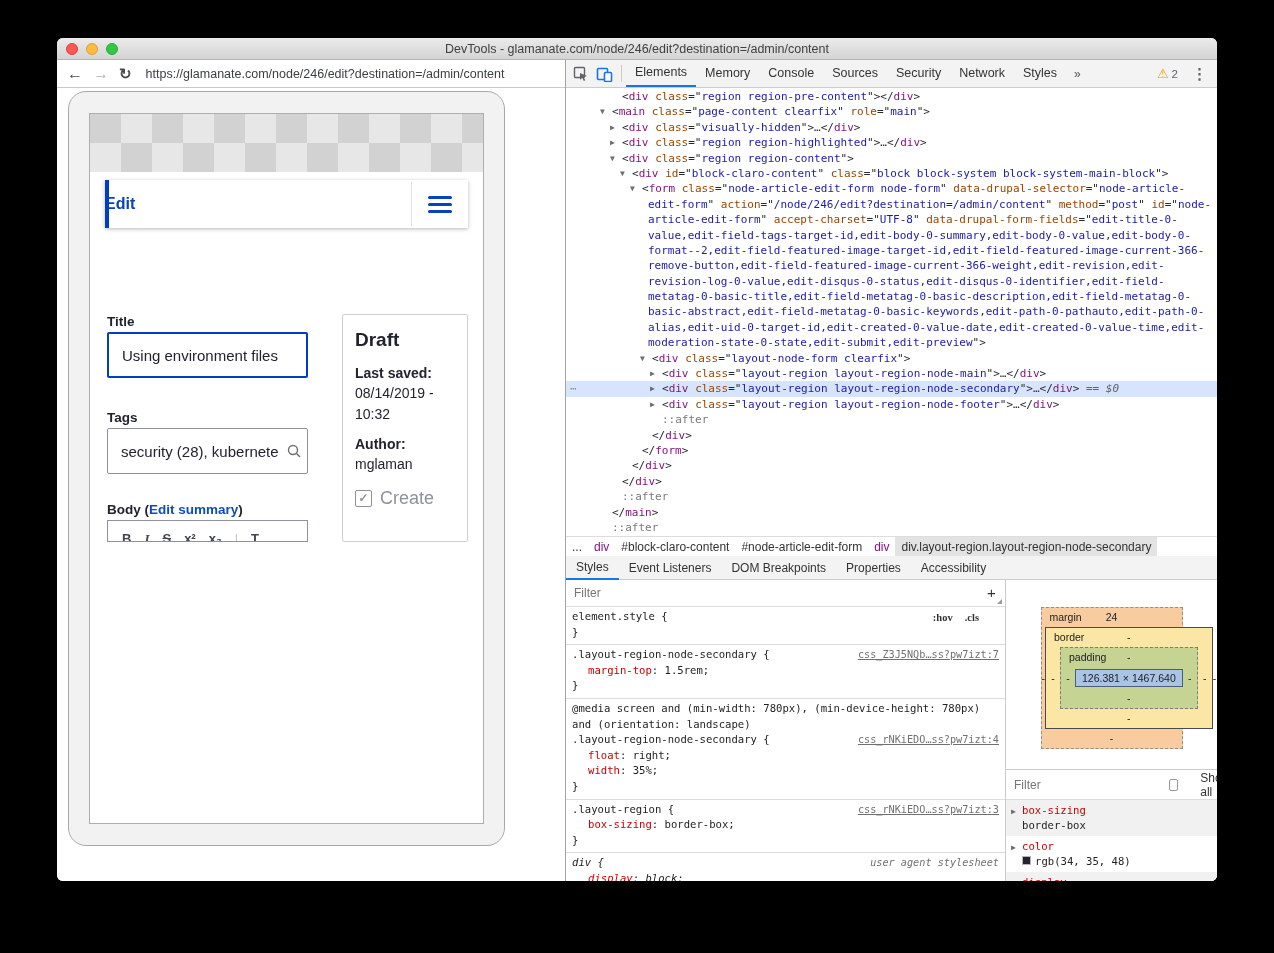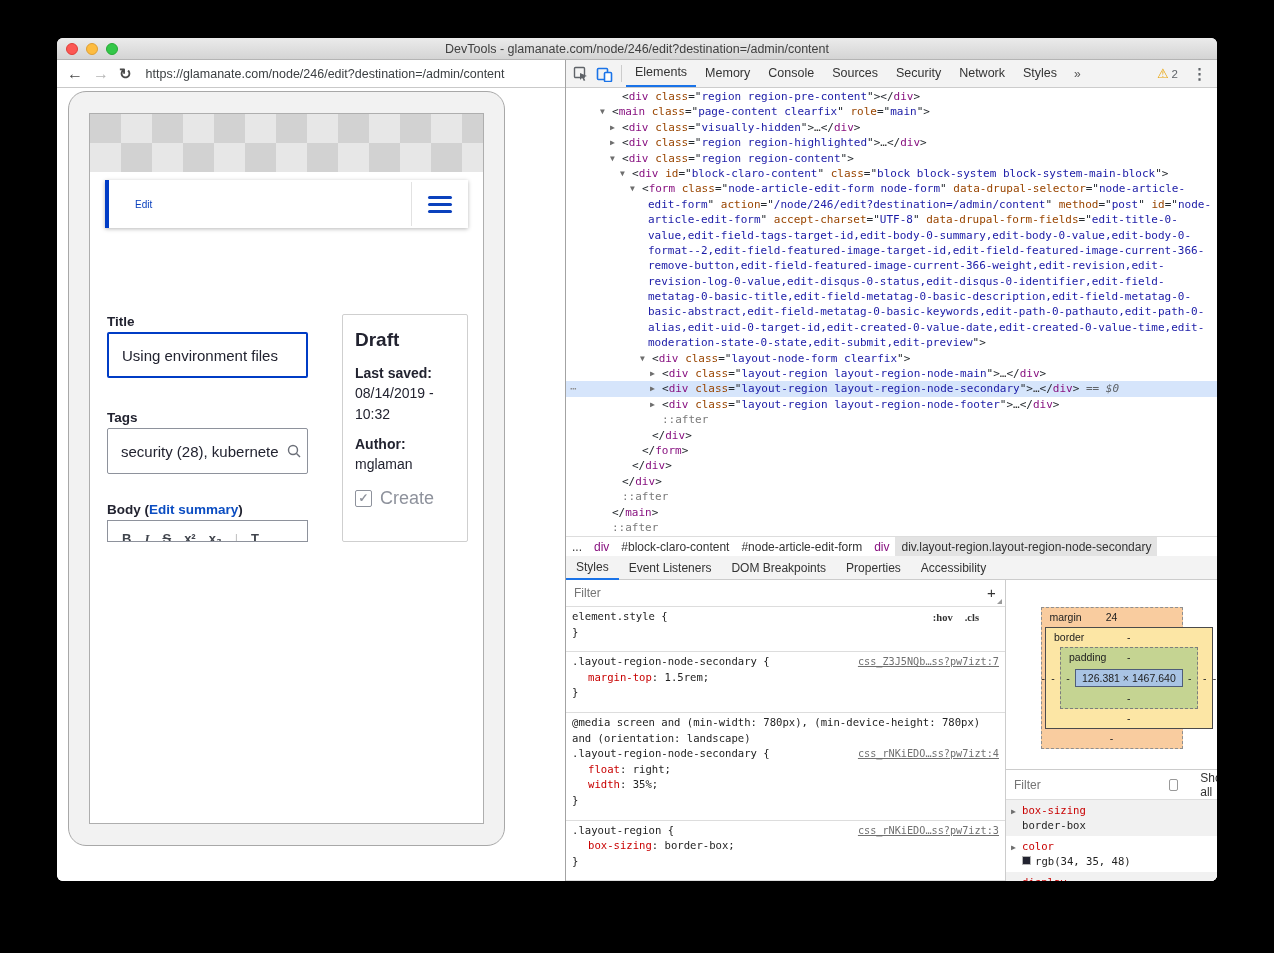--- a/index.html
+++ b/index.html
@@ -33,21 +33,21 @@
   .bezel { position:absolute; left:11px; top:3px; width:437px; height:755px;
     background:#f2f2f2; border:1px solid #a8a8a8; border-radius:18px; }
   .screen { position:absolute; left:20px; top:21px; width:395px; height:711px;
     background:#fff; border:1px solid #aeaeae; overflow:hidden; }
   .checker { position:absolute; left:0; top:0; right:0; height:58px;
     background:repeating-conic-gradient(#e7e7e7 0% 25%, #d2d2d2 0% 50%);
     background-size:62px 58px; }
   .edit-card { position:absolute; left:15px; top:66px; width:363px; height:48px;
     background:#fff; box-shadow:0 1px 4px rgba(0,0,0,.28); display:flex; align-items:center; }
   .edit-card .blue-bar { position:absolute; left:0; top:0; bottom:0; width:4px; background:#003cc5; }
-  .edit-label { margin-left:30px; font-size:10px; font-weight:normal; color:#0b41bd; }
+  .edit-label { font-size:16px; font-weight:bold; color:#0b41bd; }
   .edit-divider { position:absolute; right:56px; top:2px; bottom:2px; width:1px; background:#e2e2e2; }
   .hamburger { position:absolute; right:16px; top:16px; width:24px; }
   .hamburger div { height:3px; background:#0b41bd; border-radius:2px; margin-bottom:4px; }
 
   .flabel { position:absolute; left:17px; font-size:13.5px; font-weight:bold; color:#222330; }
   .finput { position:absolute; left:17px; width:201px; height:46px; background:#fff;
     border-radius:2px; font-size:15px; color:#222330; display:flex; align-items:center;
     padding-left:13px; }
   .finput.title-input { border:2px solid #003cc5; }
   .finput.tags-input { border:1px solid #8e929c; padding-right:22px; }
@@ -116,21 +116,21 @@
   .filter-row input { border:0; outline:0; flex:1; font-size:12px; padding-left:8px; color:#333;
     font-family:"Liberation Sans",sans-serif; background:transparent; }
   .hovcls { font-family:Liberation Serif, serif; font-size:10.5px; color:#333; padding:0 6px; font-weight:bold;margin-top:48px; }
   .pluscorner { position:relative; width:20px; height:27px; }
   .pluscorner .plus { font-size:15px; color:#333; position:absolute; left:2px; top:4px; }
   .pluscorner .tri { position:absolute; right:3px; bottom:3px; width:0; height:0;
     border-left:5px solid transparent; border-bottom:5px solid #9a9a9a; }
 
   .rules { flex:1; overflow:hidden; font-family:"DejaVu Sans Mono",monospace; font-size:10.6px;
     color:#222; }
-  .rule { padding:2px 6px 11px 6px; border-bottom:1px solid #ddd; line-height:15.6px; }
+  .rule { padding:2px 6px 4px 6px; border-bottom:1px solid #ddd; line-height:15.6px; }
   .rule:last-child { border-bottom:0; }
   .sel-line { display:flex; }
   .sel-line .seltext { white-space:pre; }
   .sel-line .rlink { margin-left:auto; color:#707070; font-size:10.2px; text-decoration:underline; white-space:nowrap;text-align:center; }
   .sel-line .rlink.plain { text-decoration:none; font-style:italic; }
   .mediaq { color:#222; white-space:pre-wrap; }
   .propline { padding-left:16px; white-space:pre; }
   .pname { color:#c80000; }
   .rule.ua, .rule.ua .pname { font-style:italic; }
 

